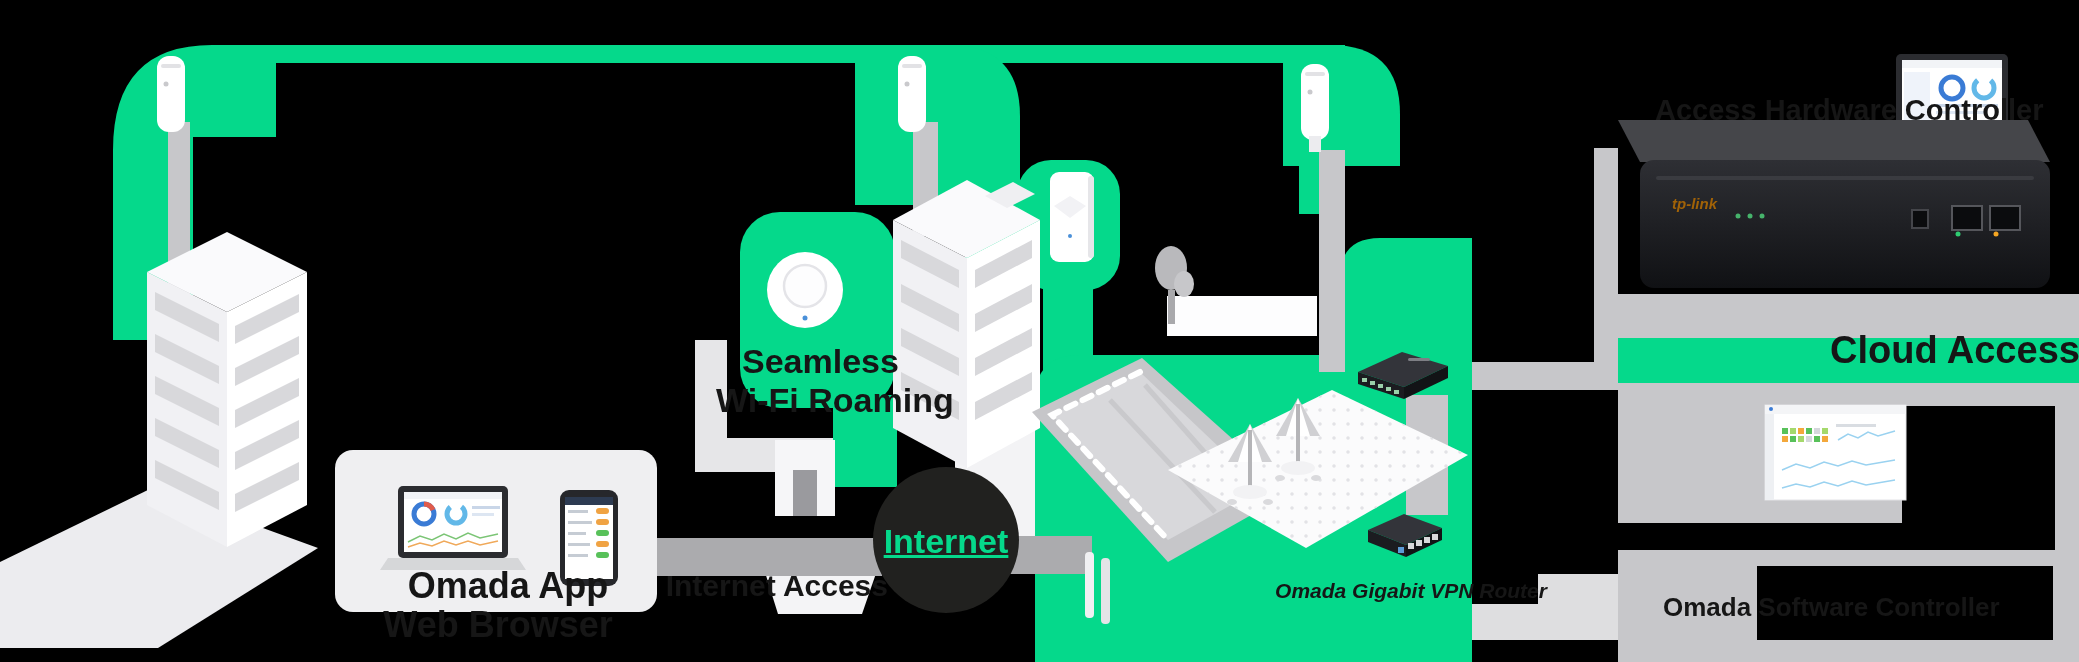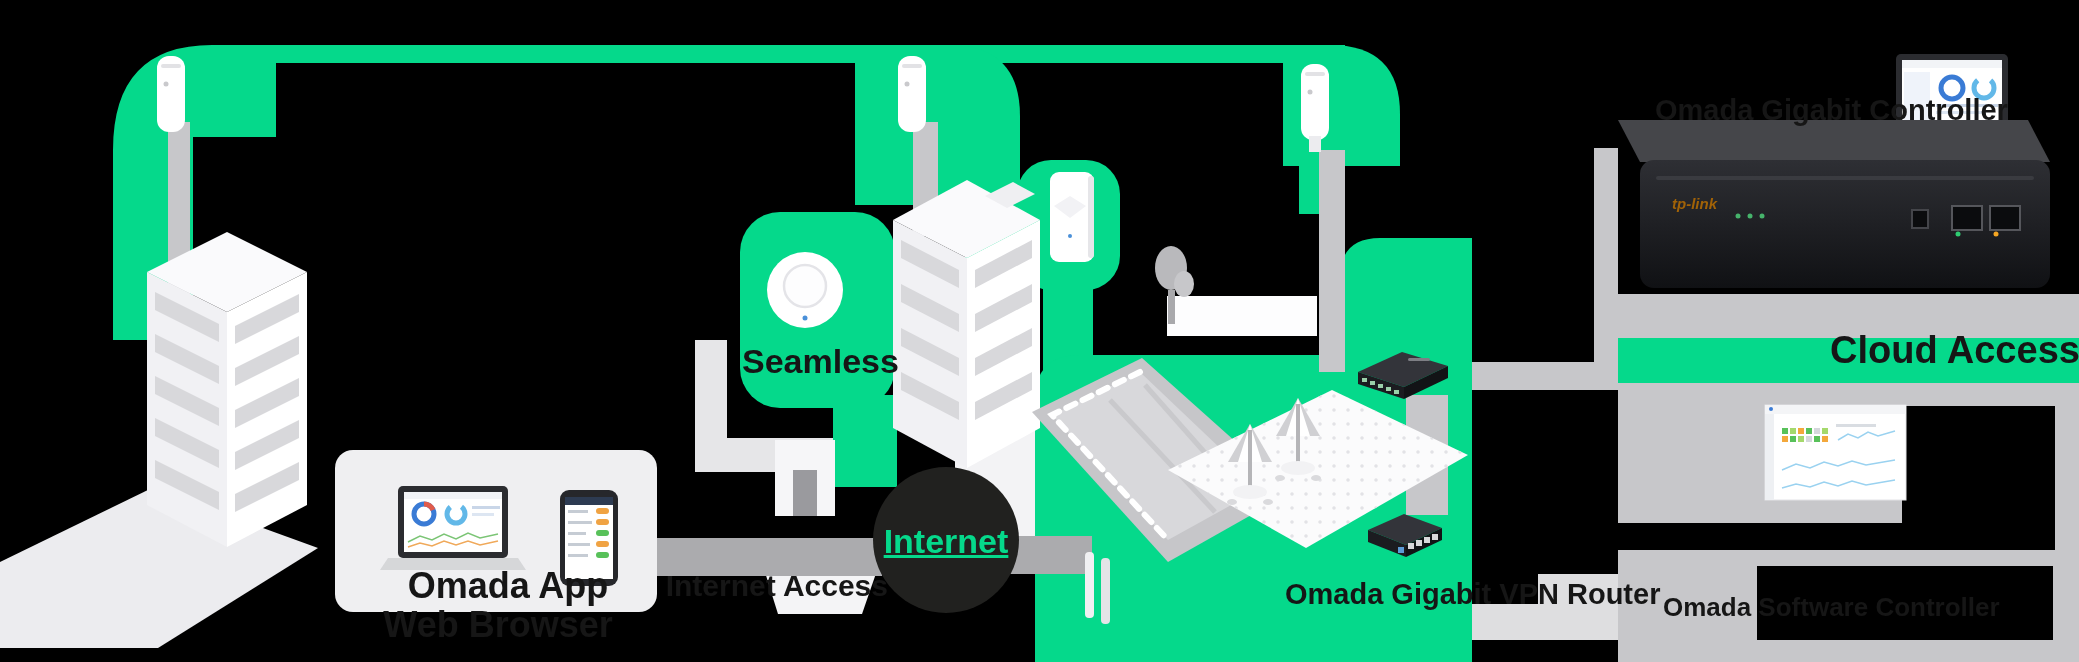--- a/index.html
+++ b/index.html
@@ -292,22 +292,23 @@
           <rect x="596" y="541" width="13" height="6" rx="3" fill="#F0A343"></rect>
       <rect x="568" y="554" width="20" height="3" fill="#C6CCD4"></rect>
           <rect x="596" y="552" width="13" height="6" rx="3" fill="#58C15A"></rect>
     </g>
   </g>
 
   <circle cx="946" cy="540" r="73" fill="#21211F"></circle>
 </svg>
 
   <div class="label" style="left:742px;top:344px;font-size:34px;text-align:center;">Seamless</div>
+  <div class="label" style="left:716px;top:383px;font-size:34px;">Wi-Fi Roaming</div>
   <div class="label rgt" style="left:638px;top:571px;width:250px;font-size:30px;">Internet Access</div>
   <div class="label green ctr" style="left:873px;top:524px;width:146px;font-size:34px;">Internet</div>
-  <div class="label ctr" style="left:1285px;top:580px;width:352px;font-size:29px;">Omada Gigabit VPN Router</div>
+  <div class="label ctr" style="left:1235px;top:580px;width:352px;font-size:21px;font-style:italic;">Omada Gigabit VPN Router</div>
   <div class="label" style="left:1830px;top:311px;font-size:38px;margin-top:20px;">Cloud Access</div>
-  <div class="label" style="left:1655px;top:96px;font-size:29px;">Omada Gigabit Controller</div>
+  <div class="label" style="left:1655px;top:96px;font-size:29px;">Access Hardware Controller</div>
   <div class="label" style="left:1663px;top:594px;font-size:26px;">Omada Software Controller</div>
   <div class="label ctr" style="left:338px;top:568px;width:340px;font-size:36px;">Omada App</div>
   <div class="label ctr" style="left:328px;top:607px;width:340px;font-size:36px;">Web Browser</div>
   <div class="label white" style="left:1672px;top:196px;font-size:15px;font-style:italic;">tp-link</div>
 </div>
 
 </body></html>

